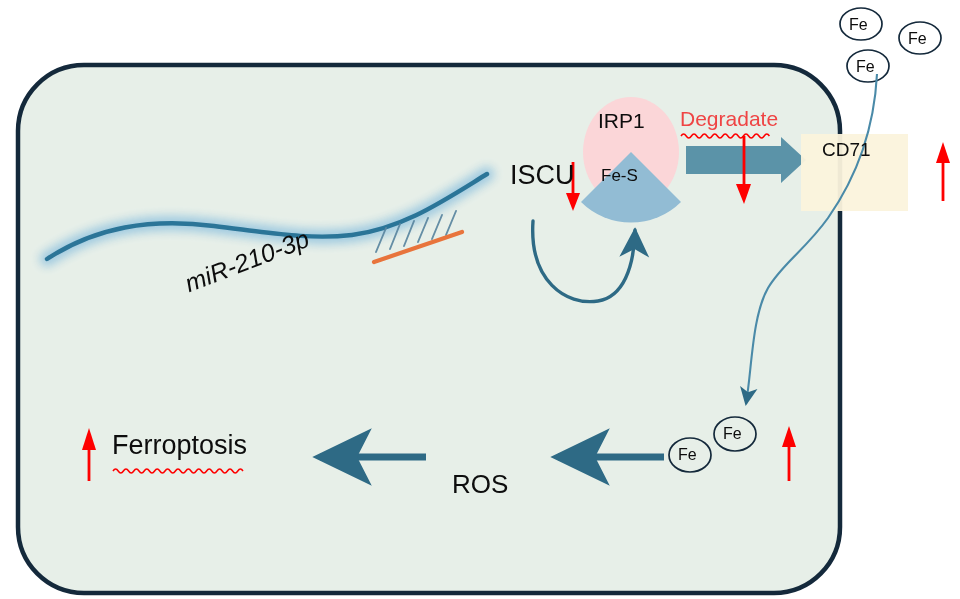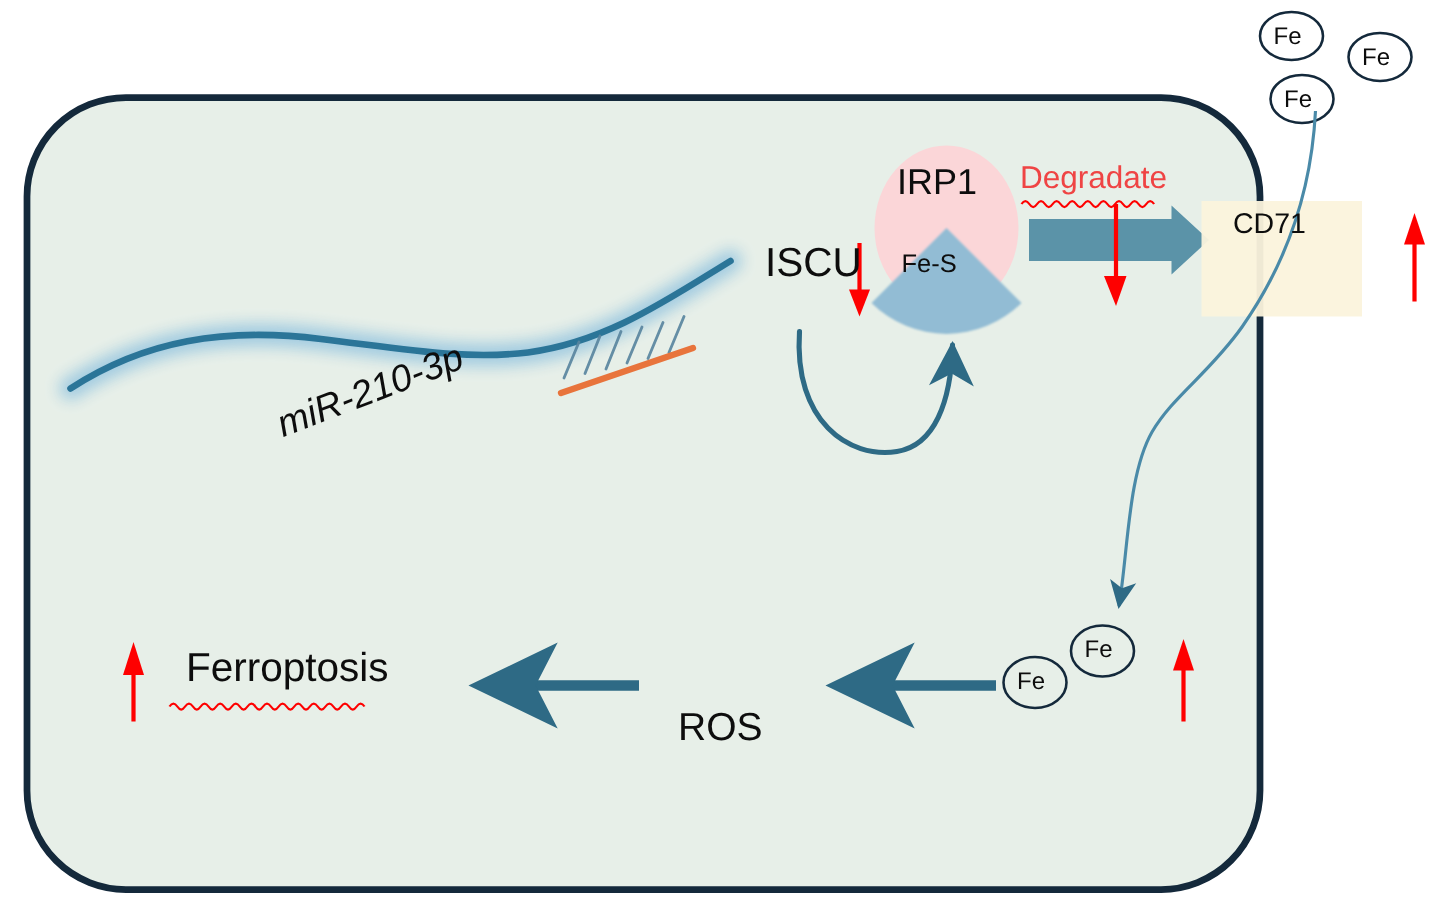--- a/index.html
+++ b/index.html
@@ -28,25 +28,25 @@
     height: 599px;
   }
   .lbl {
     position: absolute;
     white-space: nowrap;
     font-family: "Liberation Sans", sans-serif;
     color: #0d0d0d;
     line-height: 1;
   }
   .lbl-iscu   { left: 481px; top: 162px; font-size: 27px; margin-left: 29px; }
-  .lbl-irp1   { left: 598px; top: 110px; font-size: 24px; }
+  .lbl-irp1   { left: 598px; top: 110px; font-size: 21px; }
   .lbl-fes    { left: 601px; top: 167px; font-size: 17px; }
   .lbl-cd71   { left: 822px; top: 140px; font-size: 19px; }
   .lbl-ros    { left: 452px; top: 437px; font-size: 26px; margin-top: 34px; }
-  .lbl-ferro  { left: 112px; top: 432px; font-size: 27px; margin-left: 12px; }
+  .lbl-ferro  { left: 112px; top: 432px; font-size: 27px; }
   .lbl-degradate {
     left: 680px; top: 108px;
     font-size: 21px;
     color: #ef4444;
   }
   .lbl-mir {
     left: 186px; top: 272px;
     font-size: 25px;
     font-style: italic;
     transform: rotate(-21deg);

